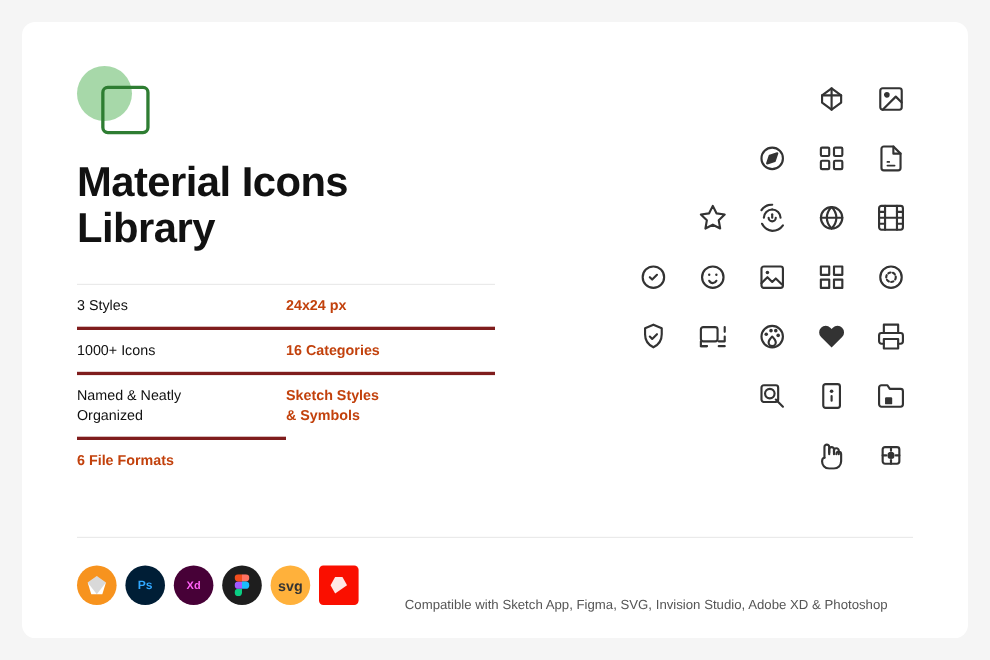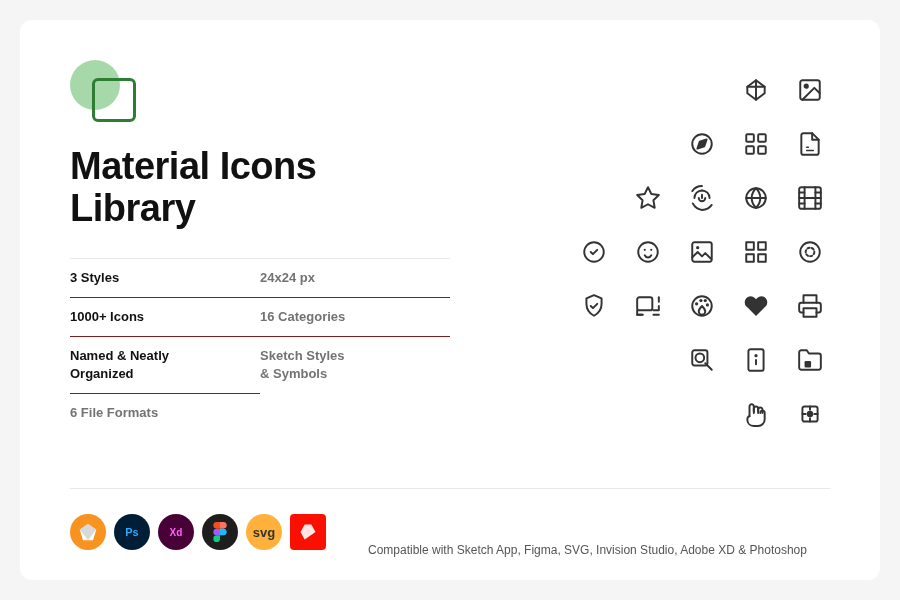--- a/index.html
+++ b/index.html
@@ -82,38 +82,38 @@
 
     .specs-grid {
       display: grid;
       grid-template-columns: 1fr 1fr;
       gap: 0;
       margin-bottom: 0;
     }
 
     .spec-item {
       padding: 10px 0;
-      border-top: 1px solid #7f1d1d;
+      border-top: 3px solid #7f1d1d;
     }
 
     .spec-item:nth-child(1), .spec-item:nth-child(2) {
       border-top: 1px solid #e8e8e8;
     }
 
     .spec-label {
       font-size: 13px;
-      font-weight: 700;
+      font-weight: 400;
       color: #111111;
       line-height: 1.4;
     }
 
     .spec-value {
       font-size: 13px;
       font-weight: 700;
-      color: #737373;
+      color: #c2410c;
       line-height: 1.4;
     }
 
     .right-section {
       flex: 1;
       display: flex;
       align-items: flex-start;
       justify-content: flex-end;
       padding-top: 10px;
     }

